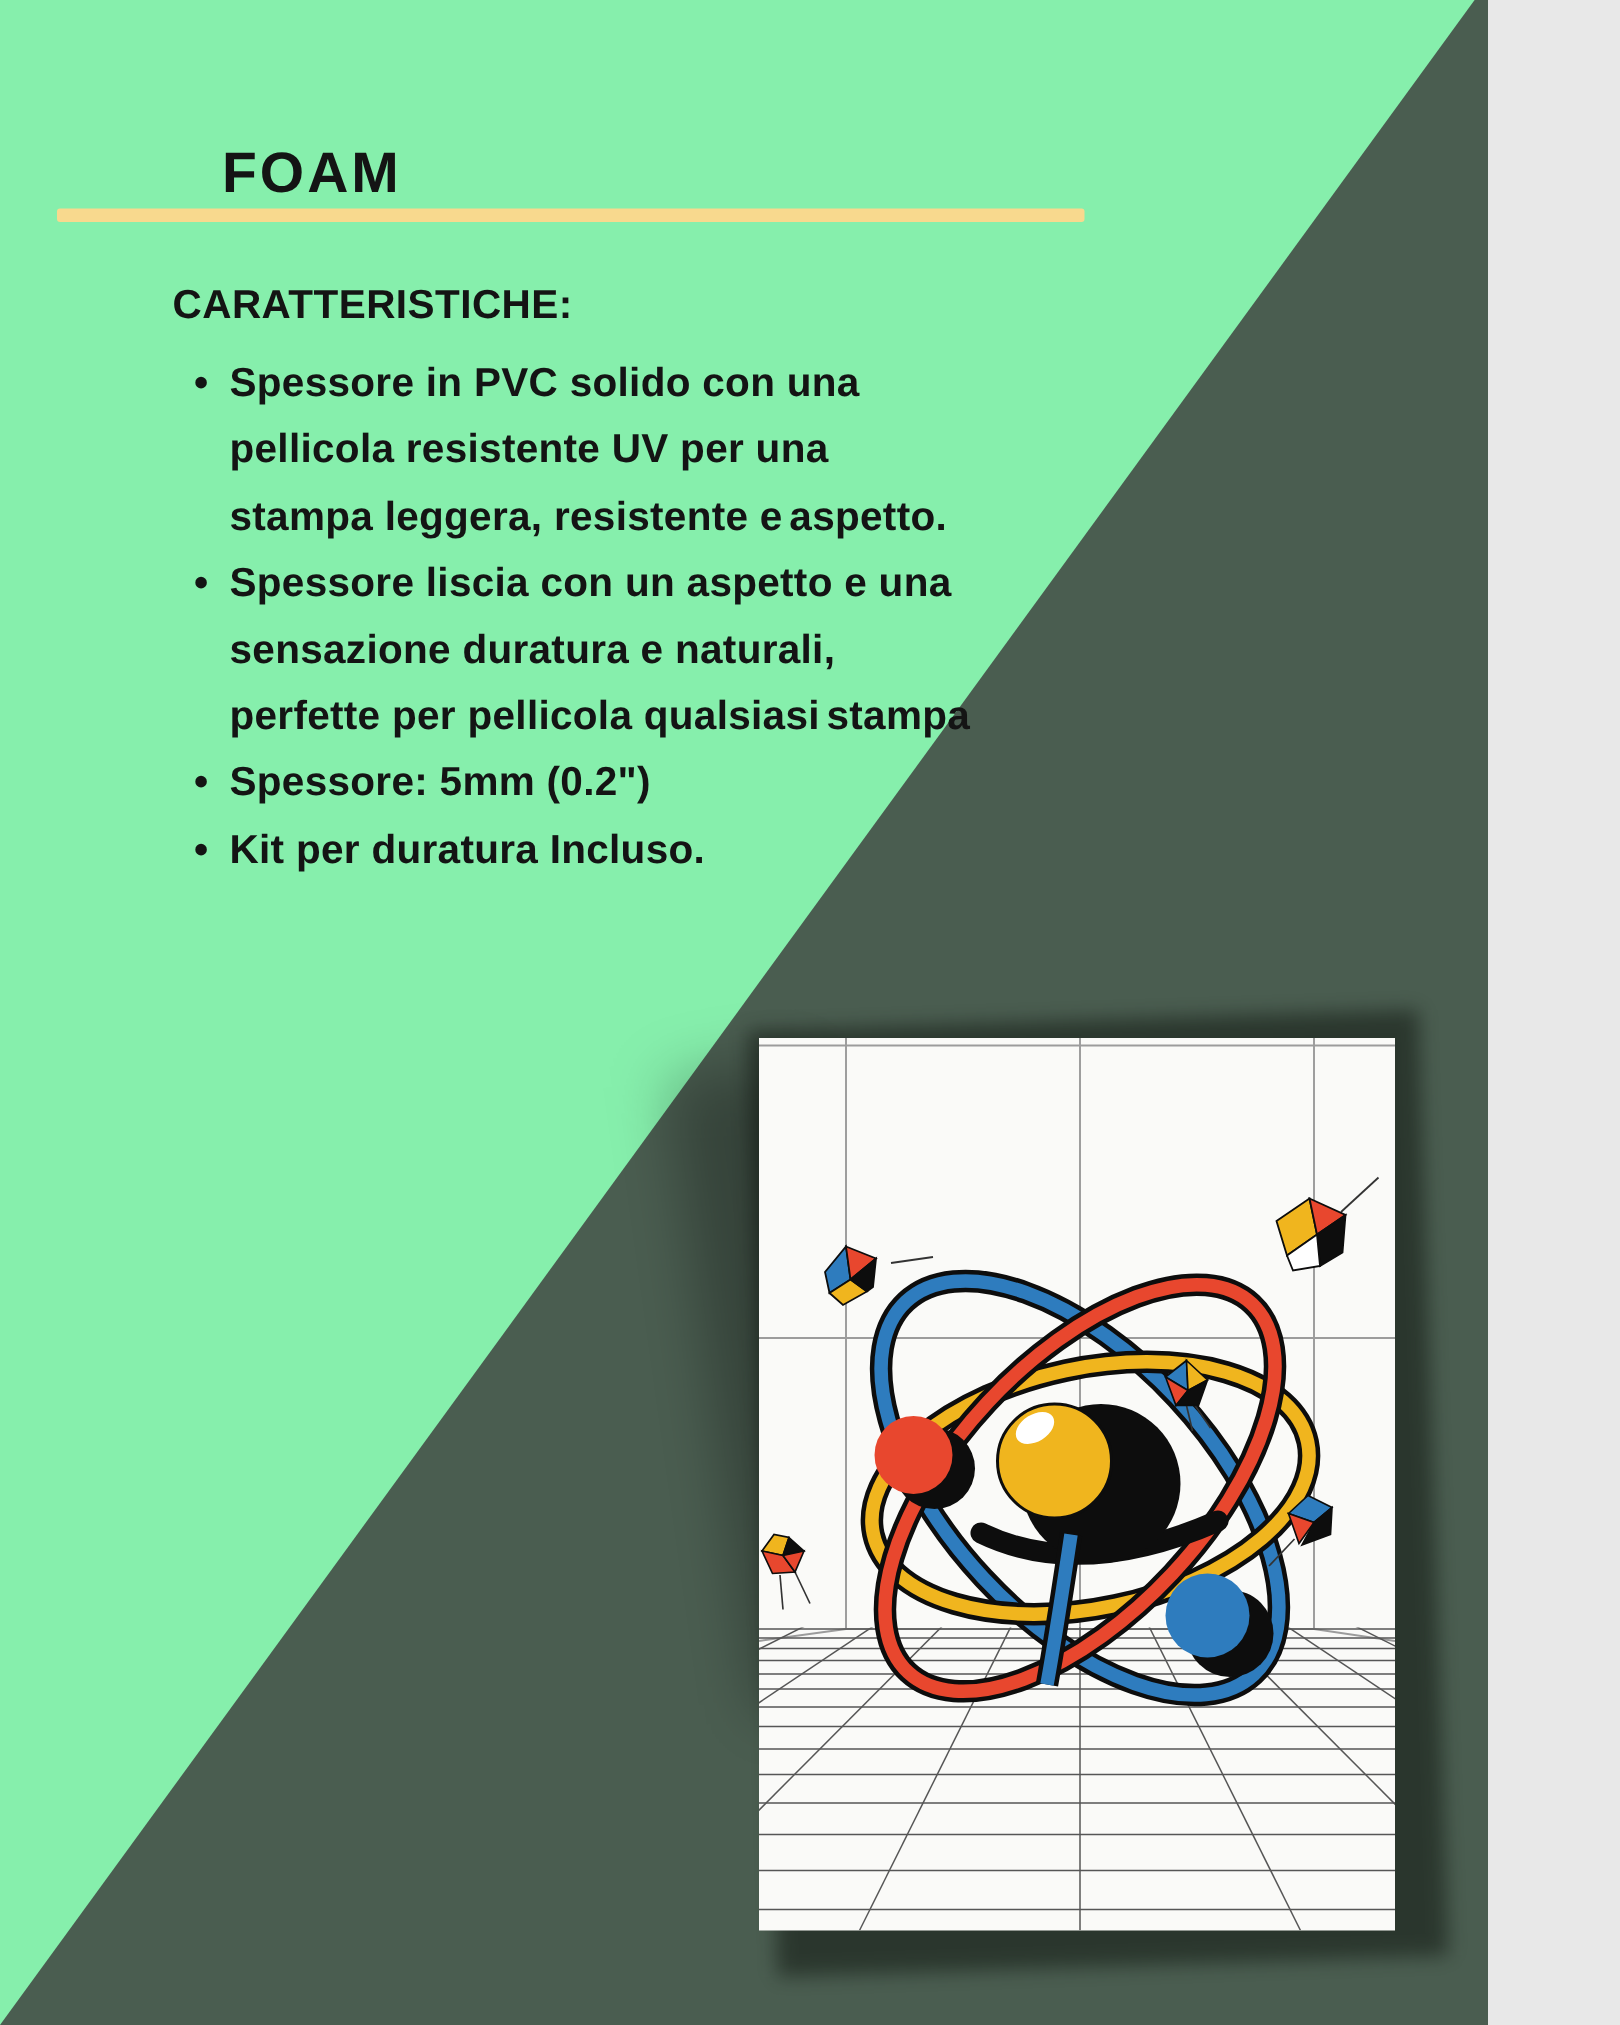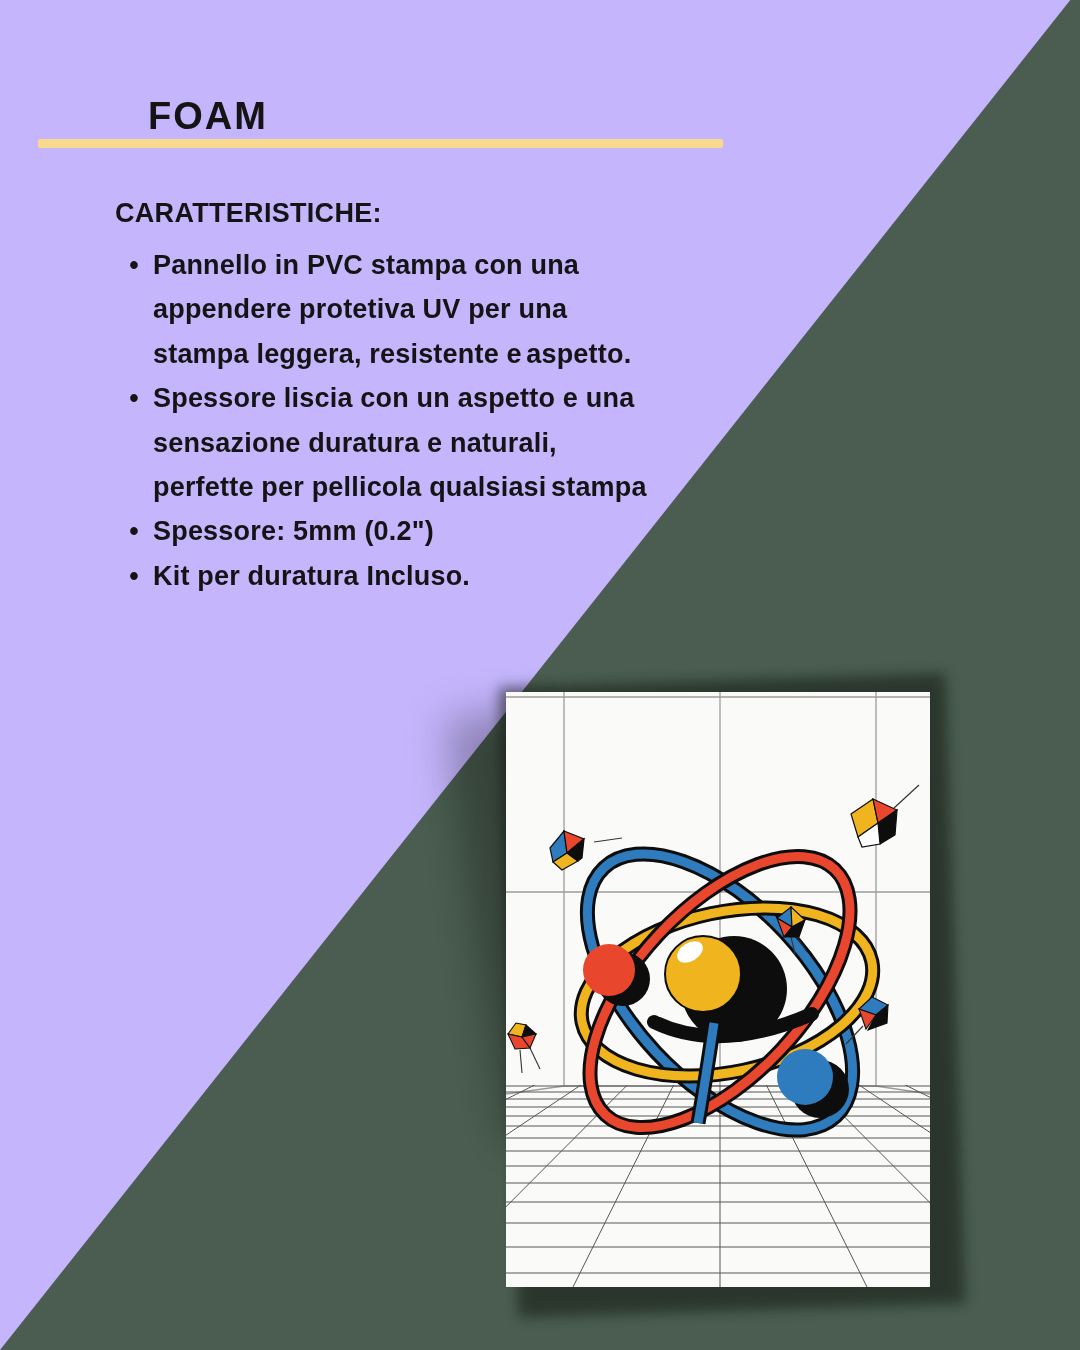--- a/index.html
+++ b/index.html
@@ -1,34 +1,34 @@
 <!DOCTYPE html>
 <html style="--green: #4a5d50; --underline: #f8d98e; --ink: #141414; --red: #e8472e; --yellow: #f0b51e; --blue: #2e7cbe; --black: #0d0d0d; --poster: #fafaf8; --wall_line: #9c9c9c; --floor_line: #565656;"><head>
 <meta charset="utf-8">
 <style>
   html,body{margin:0;padding:0;background:#e8e8e8;}
   .page{
-    position:relative;width:1080px;height:1350px;overflow:hidden;
-    background:#c4b5fd;font-family:"Liberation Sans",sans-serif;color:var(--ink,#141414);
+    position:relative;width:992px;height:1350px;overflow:hidden;
+    background:#86efac;font-family:"Liberation Sans",sans-serif;color:var(--ink,#141414);
   }
   .bg-triangle{
     position:absolute;inset:0;background:var(--green,#4a5d50);
     clip-path:polygon(99.1% 0, 100% 0, 100% 100%, 0% 100%);
   }
   
   .title{
     position:absolute;left:148px;top:97px;margin:0;
     font-size:38px;font-weight:800;letter-spacing:2px;line-height:1;
   }
   .title-underline{
     position:absolute;left:38px;top:139px;width:685px;height:9px;
     background:var(--underline,#f8d98e);border-radius:2px;
   }
   
-  .features{position:absolute;left:115px;top:198px;width:600px;}
+  .features{position:absolute;left:115px;top:188px;width:600px;}
   .features h2{margin:0 0 14px 0;font-size:27px;font-weight:800;letter-spacing:.3px;}
   .bullets{list-style:none;margin:0;padding:0;}
   .bullet-item{display:flex;align-items:flex-start;}
   .bullet-marker{
     width:38px;flex:0 0 38px;text-align:center;
     font-size:27px;font-weight:800;line-height:44.4px;
   }
   .bullet-lines{flex:1;}
   .bullet-line{
     font-size:27px;font-weight:700;line-height:44.4px;letter-spacing:.2px;white-space:nowrap;
@@ -59,22 +59,22 @@
 
   <h1 class="title">FOAM</h1>
   <div class="title-underline"></div>
 
   <section class="features">
     <h2>CARATTERISTICHE:</h2>
     <ul class="bullets">
       <li class="bullet-item">
         <span class="bullet-marker">•</span>
         <span class="bullet-lines">
-          <span class="bullet-line">Pannello in PVC stampa con una</span>
-          <span class="bullet-line">appendere protetiva UV per una</span>
+          <span class="bullet-line">Spessore in PVC solido con una</span>
+          <span class="bullet-line">pellicola resistente UV per una</span>
           <span class="bullet-line">stampa leggera, resistente e</span>
           <span class="bullet-line">aspetto.</span>
         </span>
       </li>
       <li class="bullet-item">
         <span class="bullet-marker">•</span>
         <span class="bullet-lines">
           <span class="bullet-line">Spessore liscia con un aspetto e una</span>
           <span class="bullet-line">sensazione duratura e naturali,</span>
           <span class="bullet-line">perfette per pellicola qualsiasi</span>

